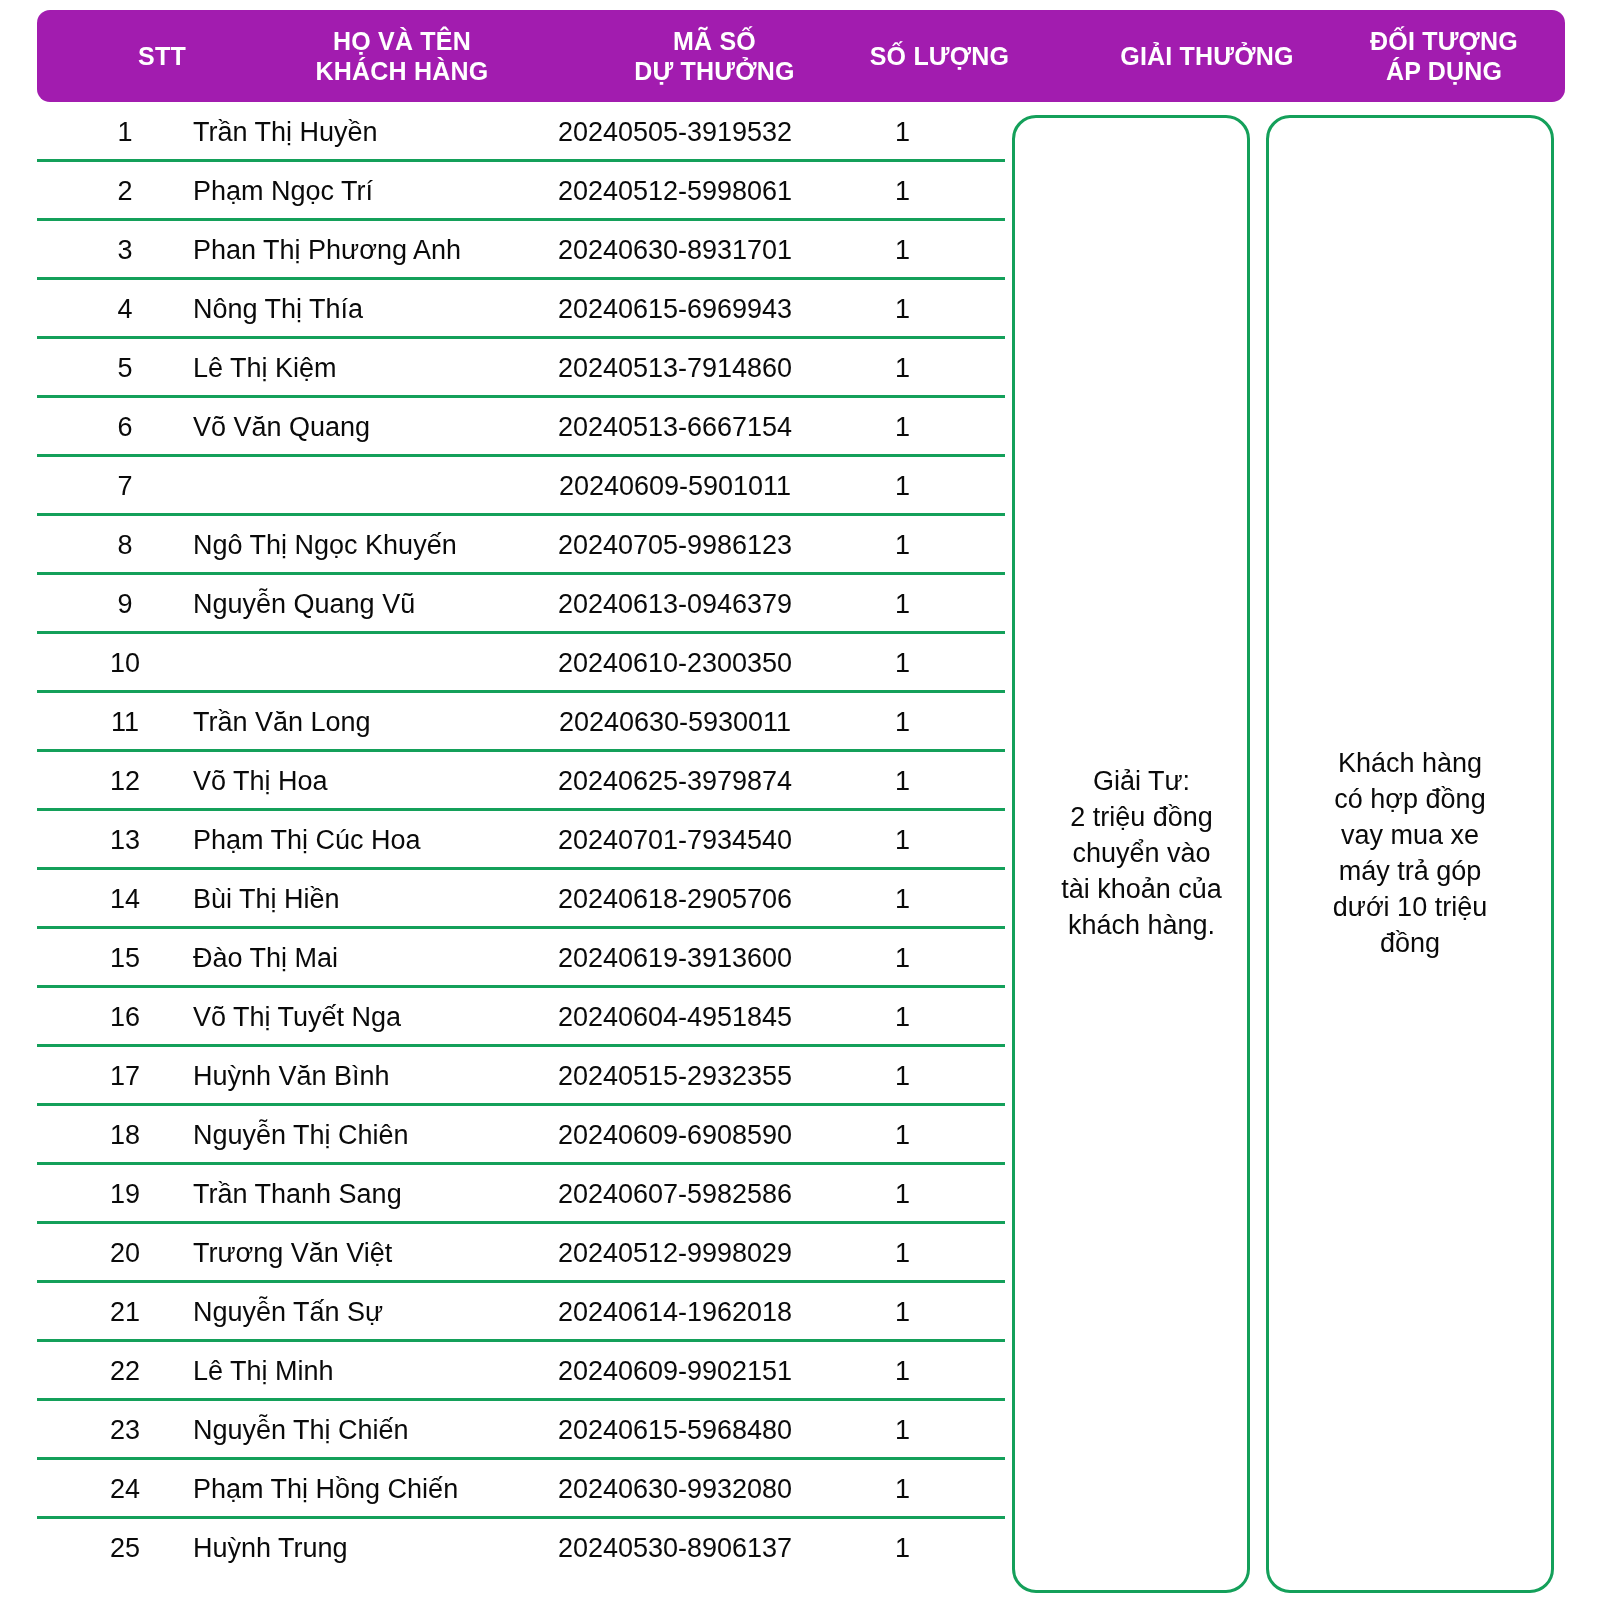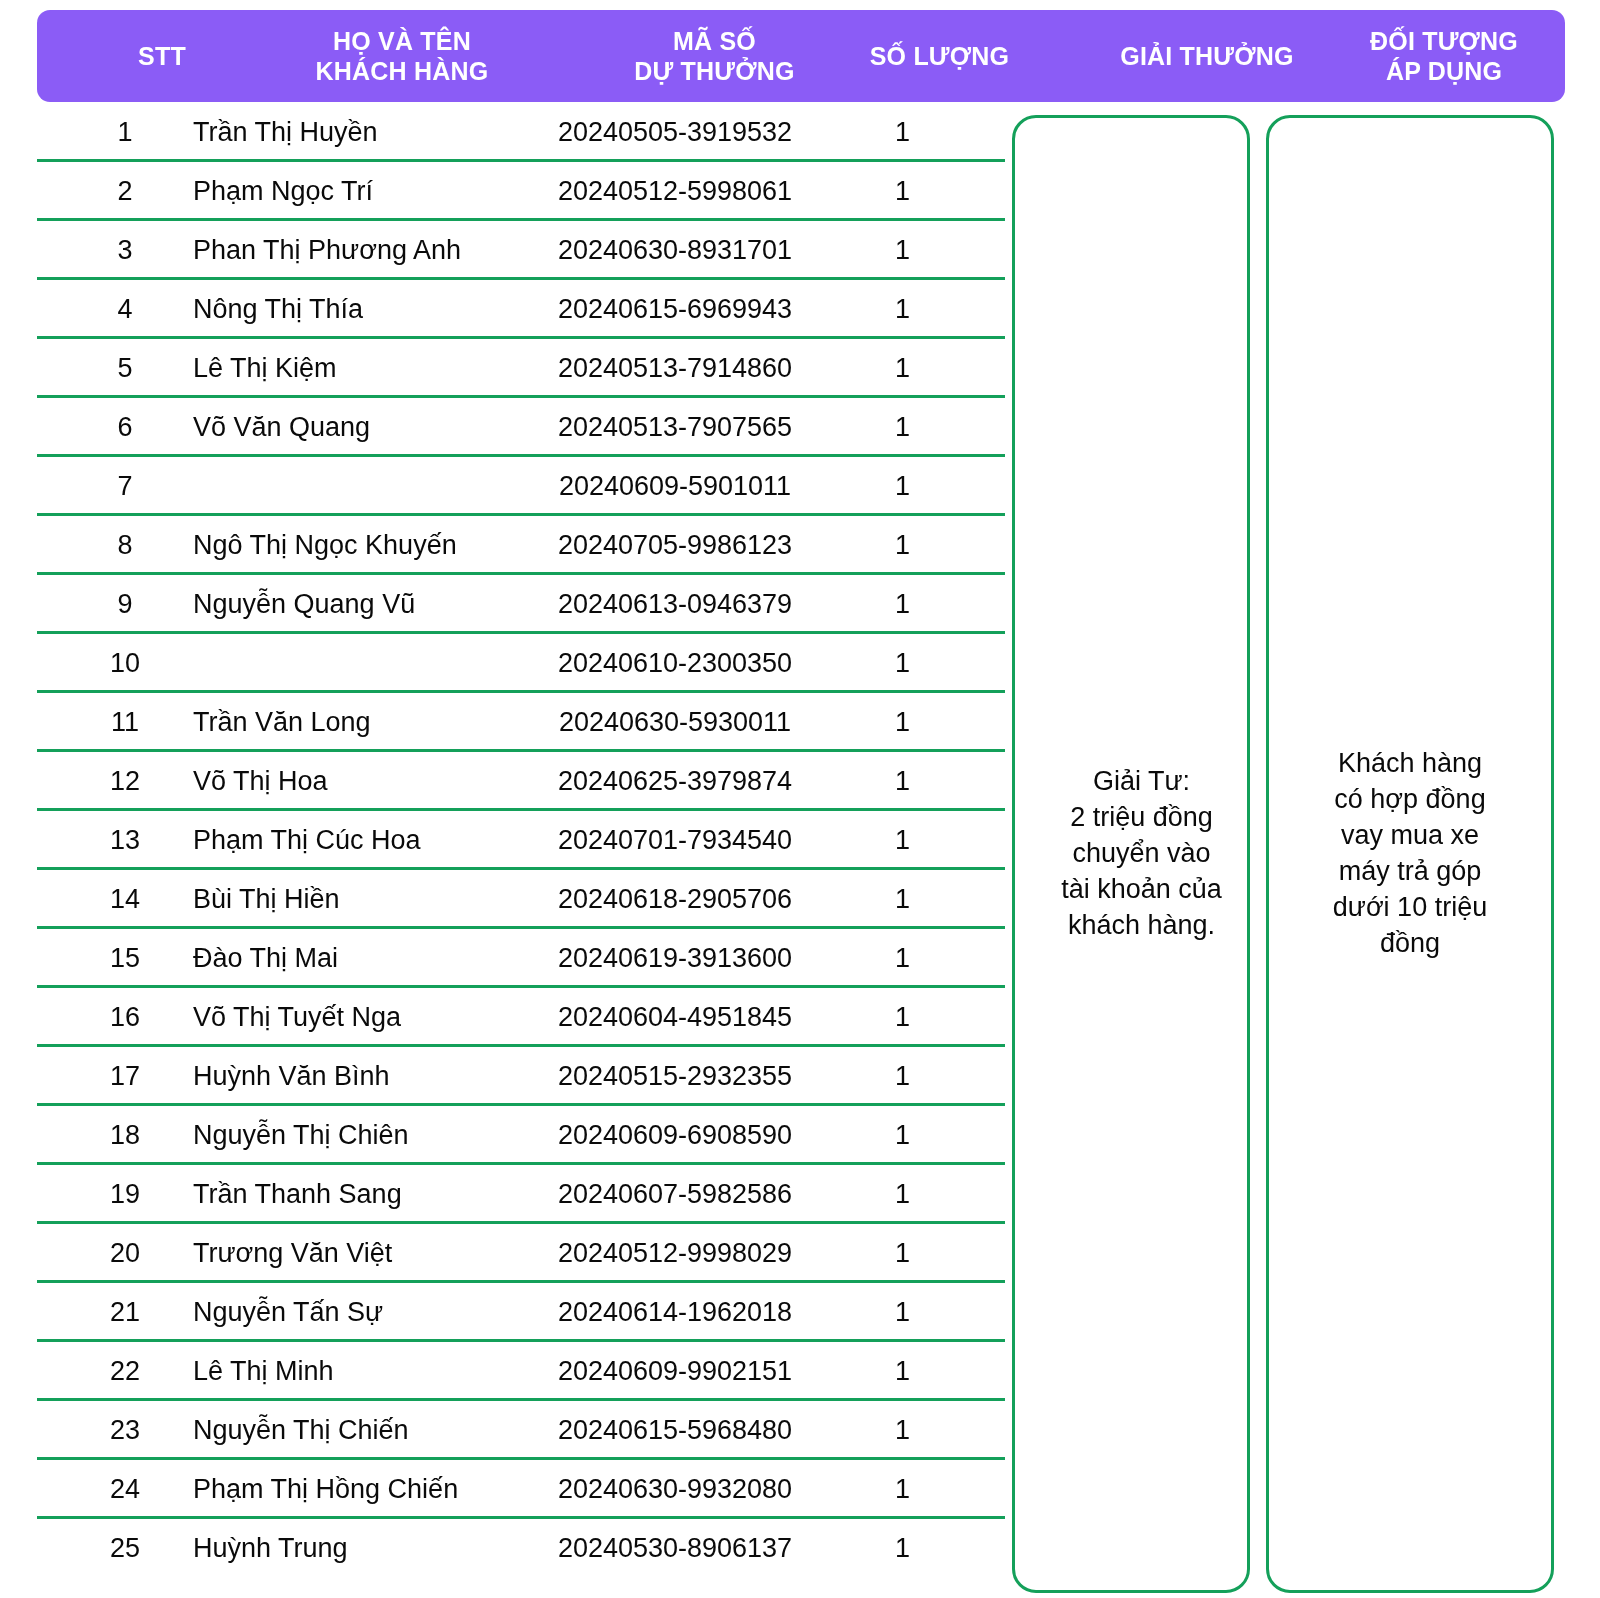--- a/index.html
+++ b/index.html
@@ -19,21 +19,21 @@
     overflow: hidden;
   }
 
   
   .header-bar {
     position: absolute;
     left: 37px;
     top: 10px;
     width: 1528px;
     height: 92px;
-    background: #8b5cf6;
+    background: #a21caf;
     border-radius: 13px;
     display: flex;
     align-items: center;
   }
 
   .hcell {
     color: #ffffff;
     font-weight: bold;
     font-size: 25px;
     line-height: 1.22;
@@ -166,21 +166,21 @@
       <div class="row">
         <div class="cell c-stt">5</div>
         <div class="cell c-name">Lê Thị Kiệm</div>
         <div class="cell c-code">20240513-7914860</div>
         <div class="cell c-qty">1</div>
         <div class="divider"></div>
       </div>
       <div class="row">
         <div class="cell c-stt">6</div>
         <div class="cell c-name">Võ Văn Quang</div>
-        <div class="cell c-code">20240513-7907565</div>
+        <div class="cell c-code">20240513-6667154</div>
         <div class="cell c-qty">1</div>
         <div class="divider"></div>
       </div>
       <div class="row">
         <div class="cell c-stt">7</div>
         <div class="cell c-code">20240609-5901011</div>
         <div class="cell c-qty">1</div>
         <div class="divider"></div>
       </div>
       <div class="row">

